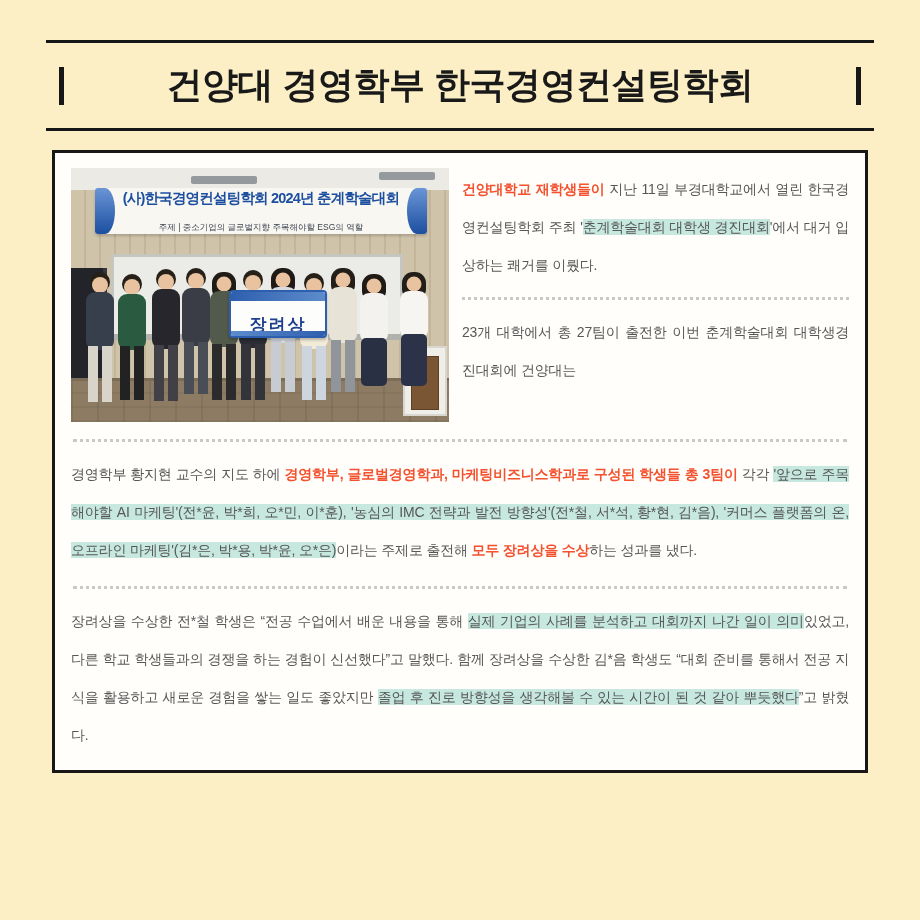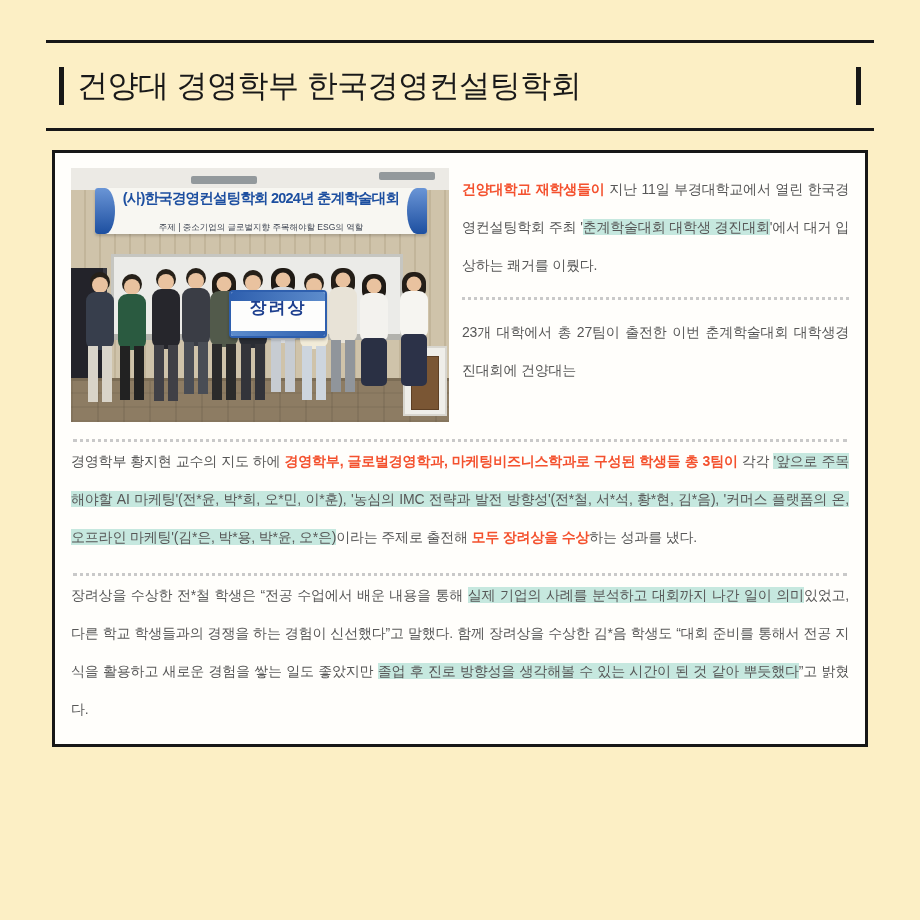--- a/index.html
+++ b/index.html
@@ -11,35 +11,35 @@
   body{
     width:920px;height:920px;overflow:hidden;
     background:var(--page_bg,#fcefc5);
     font-family:"Liberation Sans","DejaVu Sans",sans-serif;
   }
   
   .header{padding-top:40px;}
   .rule{height:3px;background:var(--line);margin:0 46px;}
   .title-row{margin:0 46px;display:flex;align-items:center;height:85px;}
   .side-bar{width:5px;height:38px;background:var(--line);margin:0 13px;flex:none;}
-  .title{flex:1;text-align:left;color:var(--title_text);font-size:31px;font-weight:400;
+  .title{flex:1;text-align:center;color:var(--title_text);font-size:36px;font-weight:700;
          line-height:1.35;letter-spacing:-0.5px;}
   
   .card{margin:19px 52px 0;background:var(--card_bg);border:3px solid var(--line);
         padding:15px 16px 16px;}
   .top-row{display:flex;gap:13px;}
   .para{font-size:14px;line-height:38px;color:var(--body_text);text-align:justify;
         margin:0;letter-spacing:-0.2px;}
   .seg-red{color:var(--accent_red);font-weight:700;}
   .seg-highlight{background:var(--highlight_mint);}
   .dotsep{border-top:3px dotted var(--dot_gray);height:0;}
   .right-col{flex:1;min-width:0;padding-top:2px;display:flex;flex-direction:column;}
   .right-col .dotsep{margin:13px 0;}
   .sep-full{margin:17px 2px 0;}
-  .body-para{}
+  .body-para{margin-top:13px;}
   
   .photo{position:relative;width:378px;height:254px;flex:none;overflow:hidden;
          background:repeating-linear-gradient(90deg,#cfc3aa 0 13px,#c2b59a 13px 15px);}
   .ceiling{position:absolute;top:0;left:0;right:0;height:22px;background:#eceae5;}
   .vent{position:absolute;background:#93999c;border-radius:2px;height:8px;}
   .vent.v1{top:8px;left:120px;width:66px;}
   .vent.v2{top:4px;right:14px;width:56px;}
   .banner{position:absolute;top:20px;left:24px;right:22px;height:46px;background:#f8f7f2;
           border-radius:3px;display:flex;flex-direction:column;align-items:center;
           justify-content:center;box-shadow:0 2px 3px rgba(0,0,0,.18);overflow:hidden;gap:12px;}
@@ -57,21 +57,21 @@
   .floor{position:absolute;left:0;right:0;bottom:0;height:44px;background:#8d7c63;
           border-top:3px solid #7b6c55;
           background-image:repeating-linear-gradient(90deg,rgba(0,0,0,.07) 0 2px,transparent 2px 26px),
                            repeating-linear-gradient(0deg,rgba(0,0,0,.05) 0 2px,transparent 2px 14px);}
   .lectern{position:absolute;right:2px;bottom:6px;width:44px;height:70px;background:#efeee9;
           border:2px solid #d8d6cf;}
   .lectern-panel{position:absolute;inset:8px 6px 4px 6px;background:#7a5634;border:1px solid #5d3f24;}
   .people{position:absolute;left:7px;top:100px;width:364px;height:150px;}
   .sign{position:absolute;left:158px;top:122px;width:98px;height:48px;background:#fdfdfc;
         border:2px solid #2e5fae;border-radius:4px;overflow:hidden;
-        display:flex;align-items:flex-start;justify-content:center;box-shadow:0 2px 3px rgba(0,0,0,.25);}
+        display:flex;align-items:flex-end;justify-content:center;box-shadow:0 2px 3px rgba(0,0,0,.25);}
   .sign-band{position:absolute;top:0;left:0;right:0;height:9px;
         background:linear-gradient(90deg,#2e5fae,#5d8ccc);}
   .sign-foot{position:absolute;bottom:0;left:0;right:0;height:5px;
         background:linear-gradient(90deg,#5d8ccc,#2e5fae);}
   .sign-label{font-size:17px;font-weight:800;color:#1d3f8e;letter-spacing:2px;margin-top:4px;}
 </style>
 </head>
 <body>
 
 <div class="header">

